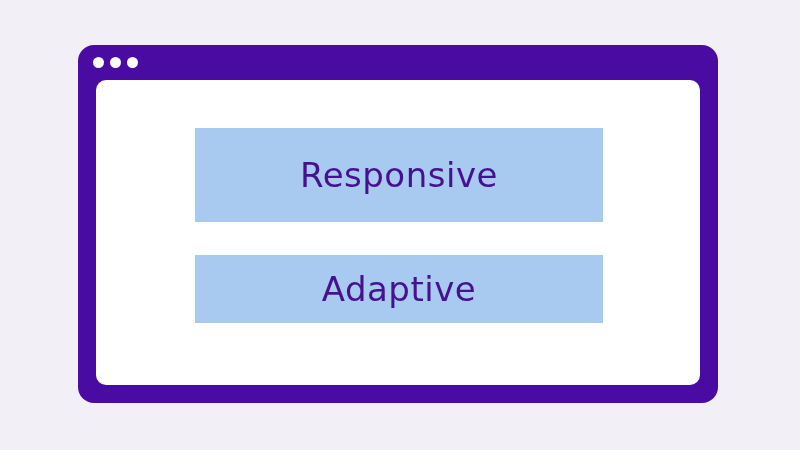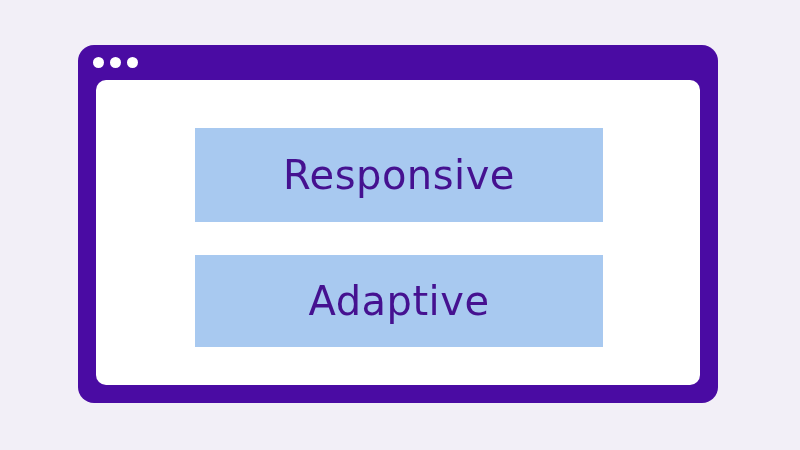--- a/index.html
+++ b/index.html
@@ -59,24 +59,24 @@
   .block {
     position: absolute;
     left: 99px;
     width: 408px;
     background: var(--block-blue);
     display: flex;
     align-items: center;
     justify-content: center;
   }
   .block-responsive { top: 48px; height: 94px; }
-  .block-adaptive   { top: 175px; height: 92px; }
+  .block-adaptive   { top: 175px; height: 68px; }
   .block-label {
     color: var(--text-purple);
-    font-size: 40px;
+    font-size: 34px;
     line-height: 1;
     letter-spacing: 0.5px;
   }
 </style>
 </head>
 <body>
 
 <div class="browser-frame">
 
   <div class="titlebar">

